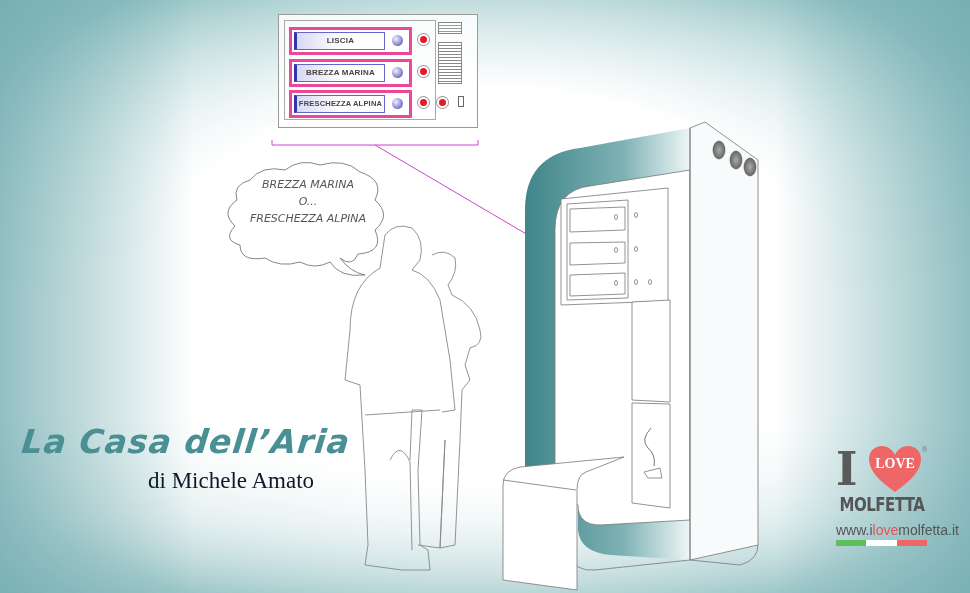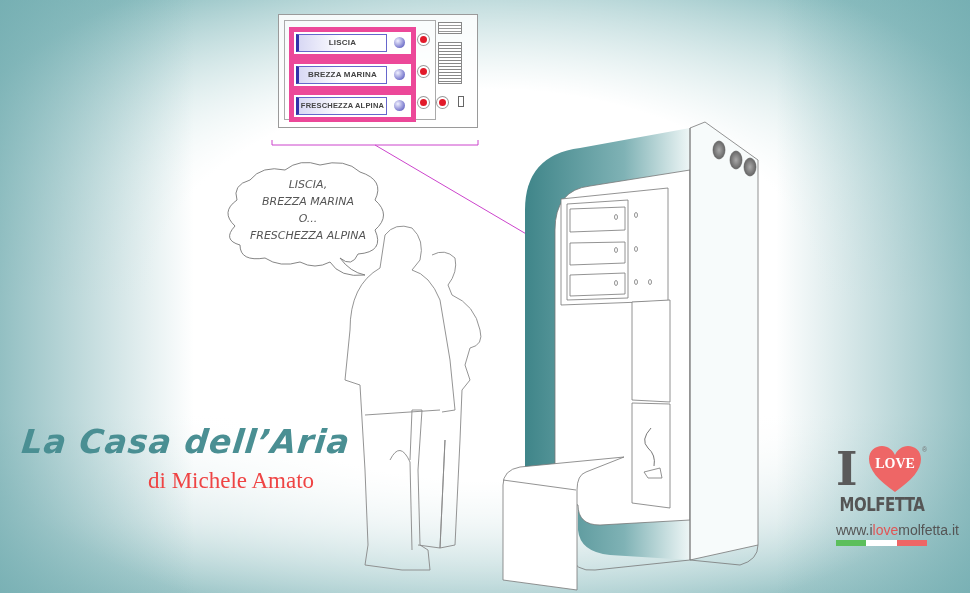--- a/index.html
+++ b/index.html
@@ -9,27 +9,27 @@
       radial-gradient(ellipse 62% 60% at 50% 48%, #ffffff 55%, rgba(255,255,255,0) 100%),
       linear-gradient(180deg,#8fc0c2 0%,#d8ebeb 30%,#ffffff 50%,#ffffff 70%,#cfe3e4 88%,#9cc6c8 100%);
   }
   .bg2{position:absolute;inset:0;
     background:linear-gradient(90deg,rgba(110,170,174,.75) 0%,rgba(255,255,255,0) 20%,rgba(255,255,255,0) 80%,rgba(110,170,174,.75) 100%);}
   .abs{position:absolute;}
   svg{position:absolute;left:0;top:0;}
   
   .panel{left:278px;top:14px;width:198px;height:112px;border:1.5px solid #9a9a9a;background:rgba(255,255,255,.85);}
   .panel-inner{left:284px;top:20px;width:150px;height:98px;border:1px solid #aaa;}
-  .btn-slot{position:absolute;width:117px;height:22px;border:5px solid #ec4899;background:#fff;}
+  .btn-slot{position:absolute;width:117px;height:22px;border:3px solid #ec4899;background:#fff;}
   .btn-label{position:absolute;left:2px;top:2px;width:87px;height:16px;border:1px solid #6666cc;border-left:3px solid #3333aa;
     background:linear-gradient(90deg,#d8d8f4 0%,#ffffff 50%);font-size:8px;color:#444;text-align:center;line-height:16px;font-weight:bold;letter-spacing:.2px;}
   .knob{position:absolute;left:100px;top:5px;width:11px;height:11px;border-radius:50%;background:radial-gradient(circle at 35% 35%,#f0f0ff 0%,#7777cc 70%,#5555aa 100%);}
   .led{position:absolute;width:7px;height:7px;border-radius:50%;background:#e21a2a;border:2px solid #fff;box-shadow:0 0 0 1px #999;}
   .title{left:22px;top:422px;font-family:"DejaVu Sans",sans-serif;font-weight:bold;font-style:italic;font-size:33px;color:#4a8f93;letter-spacing:1px;transform:skewX(-6deg);}
-  .subtitle{left:148px;top:468px;font-family:"Liberation Serif",serif;font-size:23px;color:#ef4444;}
+  .subtitle{left:148px;top:468px;font-family:"Liberation Serif",serif;font-size:23px;color:#0f172a;}
   .bubble-text{left:238px;top:176px;width:140px;text-align:center;font-family:"DejaVu Sans",sans-serif;font-size:11px;line-height:17px;color:#555;font-style:italic;}
   .logo{left:836px;top:446px;width:92px;height:104px;}
   .logo-i{position:absolute;left:0;top:0;font-family:"DejaVu Serif",serif;font-weight:bold;font-size:46px;color:#5a5a5a;line-height:46px;}
   .logo-heart{position:absolute;left:32px;top:0;width:54px;height:48px;}
   .logo-love{position:absolute;left:34px;top:10px;width:50px;text-align:center;font-family:"Liberation Serif",serif;font-weight:bold;font-size:14px;color:#fff;}
   .logo-reg{position:absolute;left:86px;top:0px;font-size:7px;color:#777;}
   .logo-mol{position:absolute;left:0;top:50px;width:92px;font-family:"DejaVu Sans",sans-serif;font-weight:bold;font-size:15px;color:#555;letter-spacing:-.5px;text-align:center;transform:scaleY(1.25);}
   .logo-url{position:absolute;left:0;top:76px;width:92px;font-size:14px;color:#555;text-align:center;}
   .logo-url .hl{color:#e05555;}
   .flag{position:absolute;left:0;top:94px;width:91px;height:6px;display:flex;}
@@ -136,21 +136,20 @@
   <div class="knob"></div>
 </div>
 <div class="led" style="left:418px;top:97px;"></div>
 <div class="led" style="left:437px;top:97px;"></div>
 
 <div class="abs" style="left:438px;top:22px;width:22px;height:10px;border:1px solid #888;background:repeating-linear-gradient(180deg,#fff 0 2px,#999 2px 3px);"></div>
 <div class="abs" style="left:438px;top:42px;width:22px;height:40px;border:1px solid #888;background:repeating-linear-gradient(180deg,#fff 0 2px,#888 2px 3px);"></div>
 <div class="abs" style="left:458px;top:96px;width:4px;height:9px;border:1px solid #666;"></div>
 
 <div class="abs bubble-text">
-  <div>LISCIA,</div>
   <div>BREZZA MARINA</div>
   <div>O...</div>
   <div>FRESCHEZZA ALPINA</div>
 </div>
 
 <div class="abs title">La Casa dell’Aria</div>
 <div class="abs subtitle">di Michele Amato</div>
 
 <div class="abs logo">
   <div class="logo-i">I</div>

